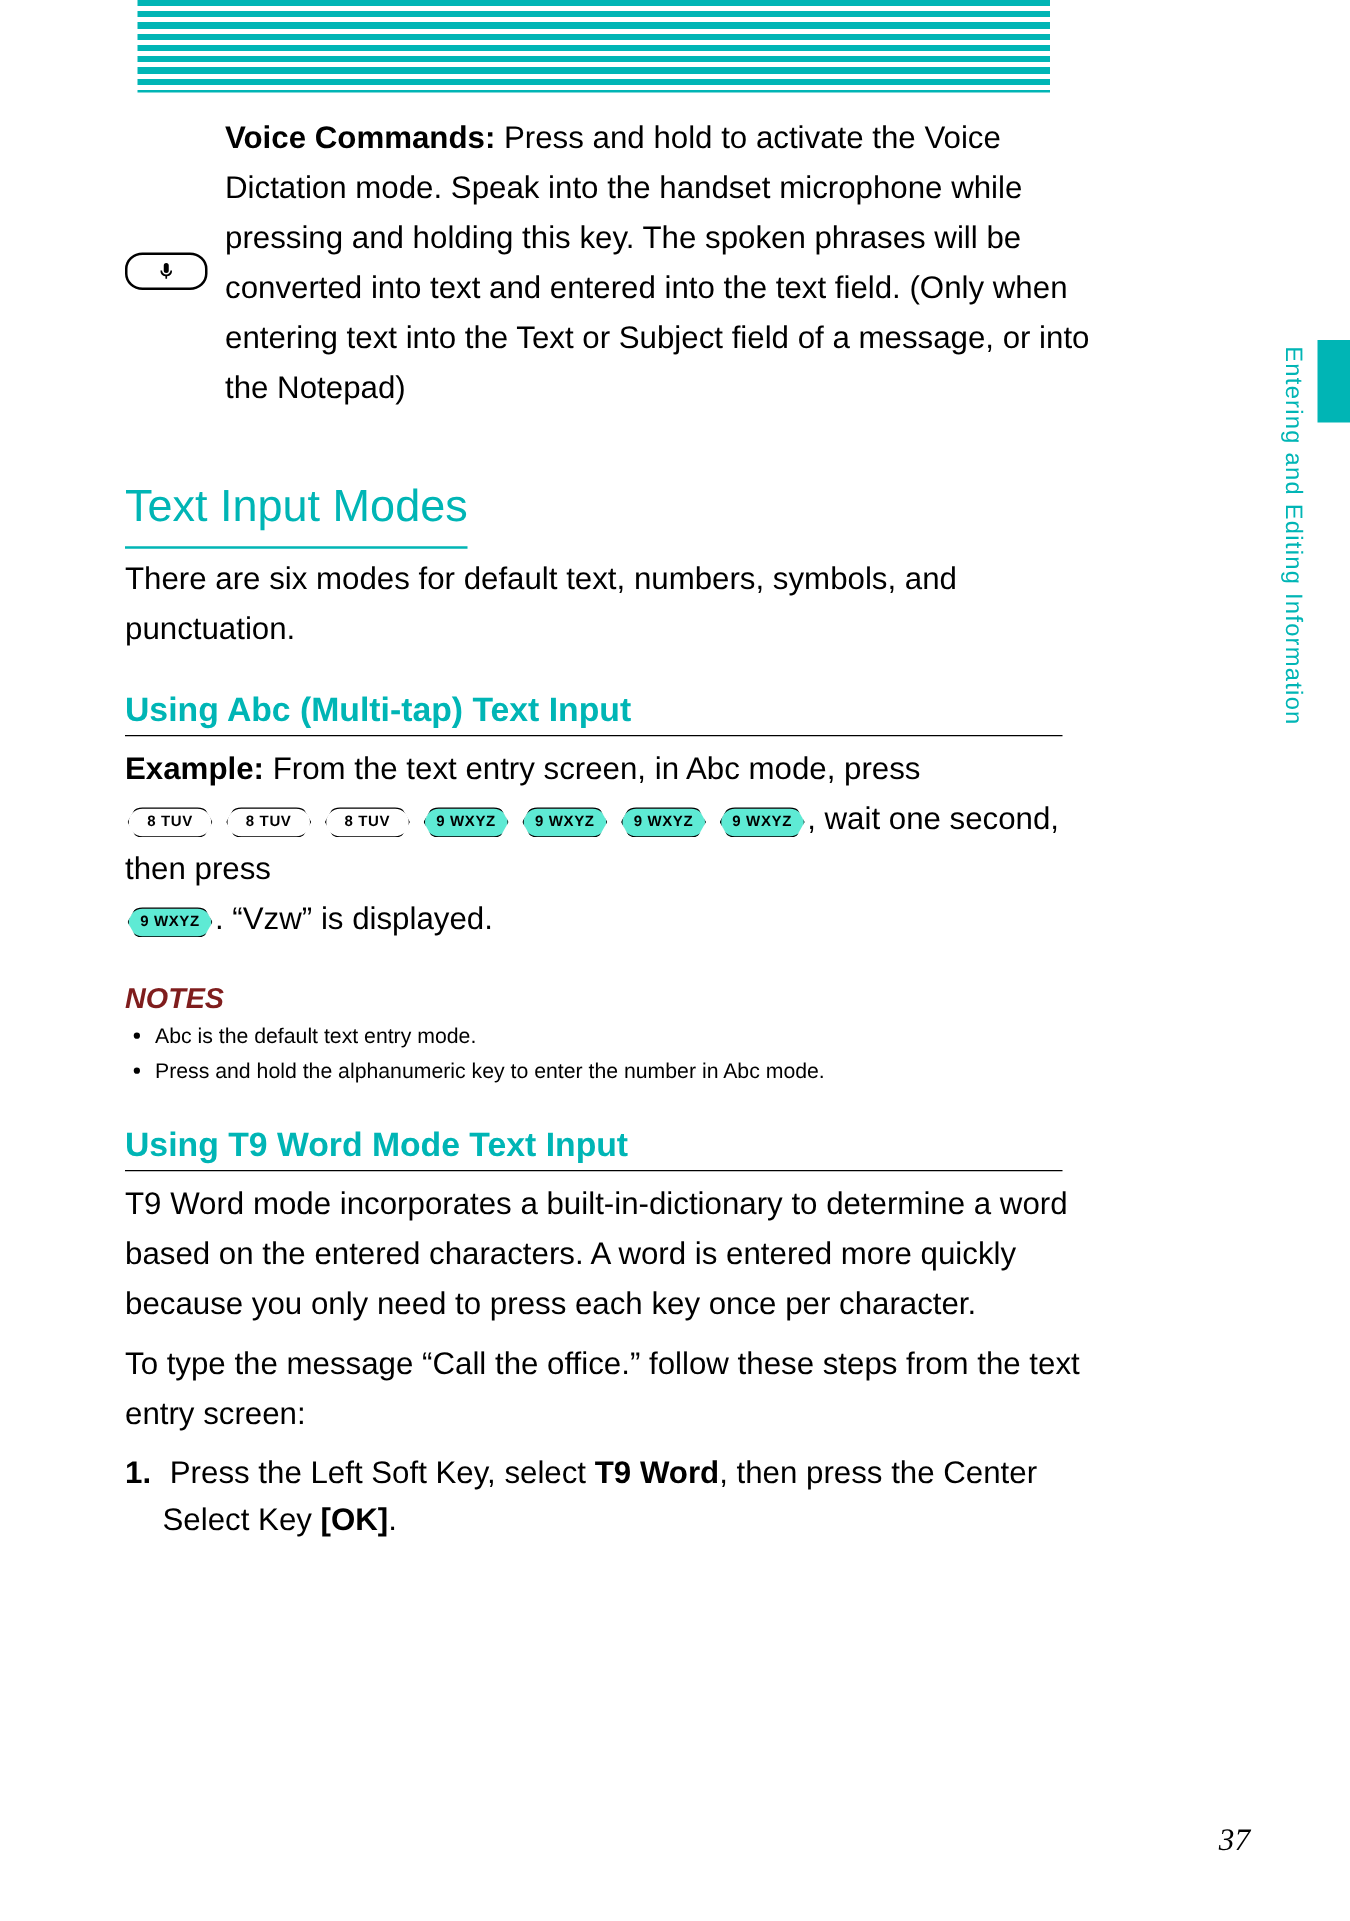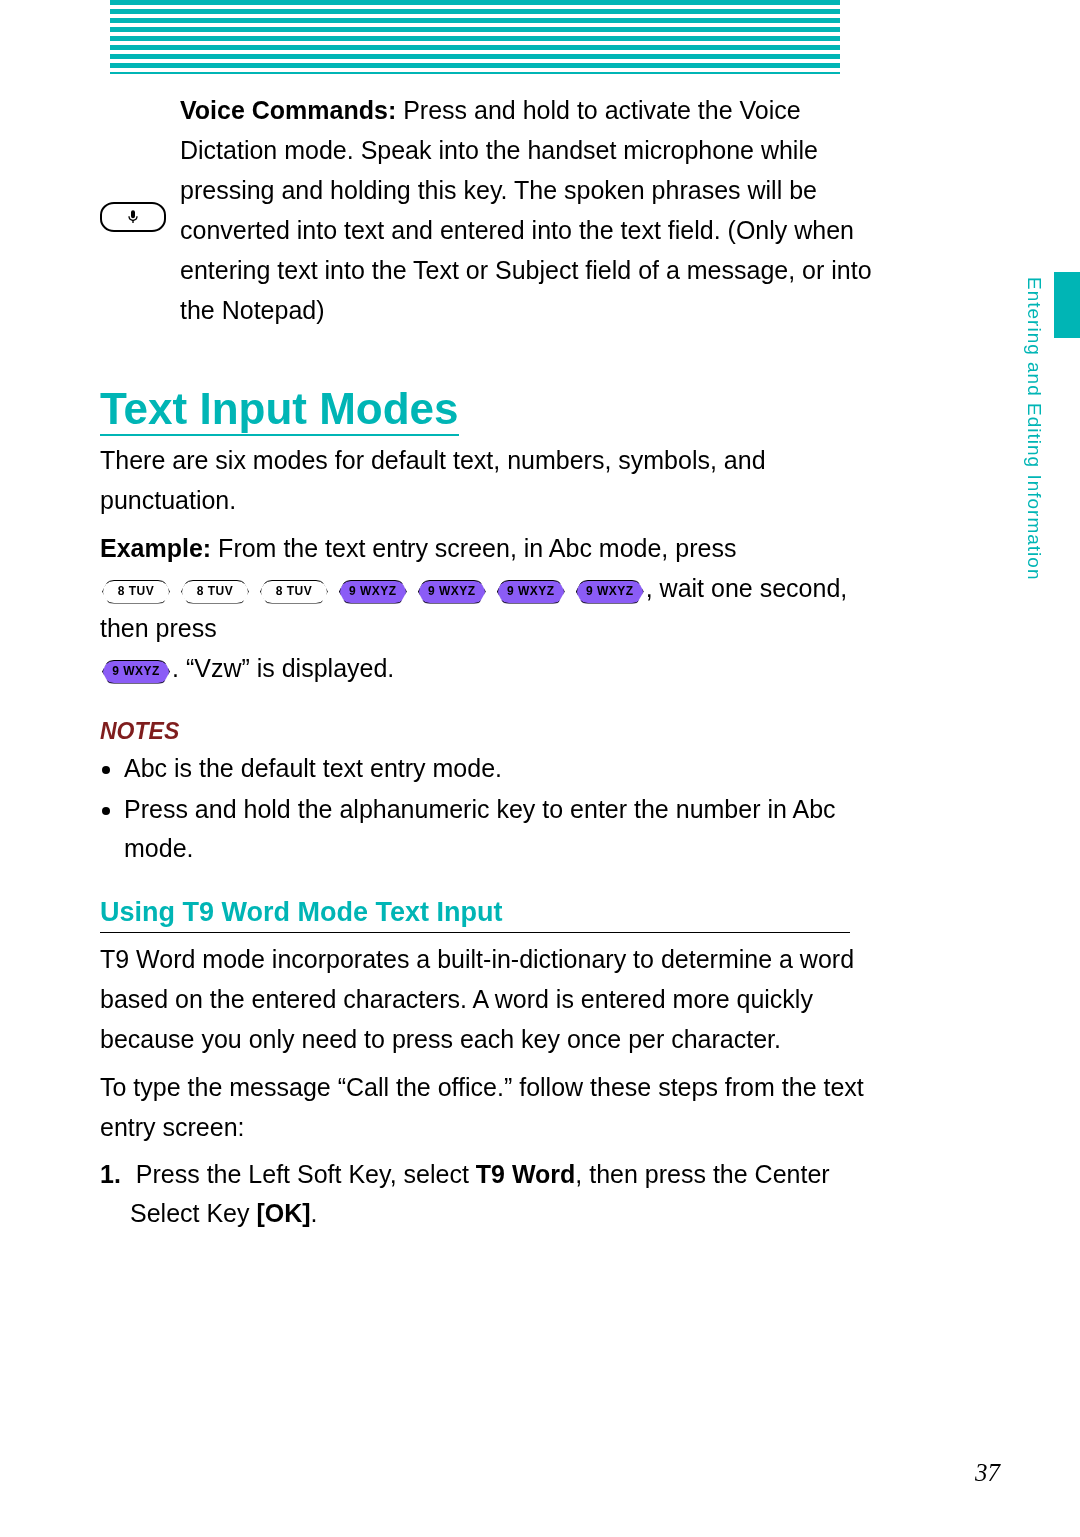--- a/index.html
+++ b/index.html
@@ -79,25 +79,25 @@
     display: flex;
     align-items: center;
     justify-content: center;
     font-size: 14px;
   }
   .vc-key svg { width: 16px; height: 16px; }
   .vc-text { flex: 1 1 auto; }
   .bold { font-weight: bold; }
   h1.section {
     color: #00b5b5;
-    font-size: 44px;
-    font-weight: bold;
+    font-size: 36px;
+    font-weight: normal;
     margin: 24px 0 4px 0;
     border-bottom: 2px solid #00b5b5;
-    padding-bottom: 0;
+    padding-bottom: 11px;
     display: inline-block;
   }
   h2.sub {
     color: #00b5b5;
     font-size: 27px;
     font-weight: bold;
     margin: 30px 0 6px 0;
     border-bottom: 1.5px solid #000;
     padding-bottom: 4px;
     width: 750px;
@@ -105,21 +105,21 @@
   .notes-label {
     color: #7f1d1d;
     font-style: italic;
     font-weight: bold;
     font-size: 23px;
     margin: 30px 0 4px 0;
   }
   ul.notes {
     margin: 0 0 0 2px;
     padding: 0 0 0 22px;
-    font-size: 25px;
+    font-size: 17px;
     line-height: 1.55;
   }
   ul.notes li { margin-bottom: 2px; }
   ol.steps {
     margin: 4px 0 0 0;
     padding: 0 0 0 30px;
     font-size: 25px;
     line-height: 1.55;
     list-style: none;
   }
@@ -146,21 +146,21 @@
   }
   .key8 {
     border-radius: 12px / 50%;
     clip-path: polygon(0 50%, 10% 0, 90% 0, 100% 50%, 90% 100%, 10% 100%);
     background:#fff;
     align-items:center;
   }
   .key9 {
     border-radius: 12px / 50%;
     clip-path: polygon(0 50%, 10% 0, 90% 0, 100% 50%, 90% 100%, 10% 100%);
-    background:#8b5cf6;
+    background:#5eead4;
   }
   .page-num {
     position: absolute;
     bottom: 50px;
     right: 80px;
     font-style: italic;
     font-family: Georgia, 'Times New Roman', serif;
     font-size: 25px;
   }
 </style>
@@ -186,20 +186,21 @@
       <div class="vc-text para">
         <span class="bold">Voice Commands:</span><span> Press and hold to activate the Voice Dictation mode. Speak into the handset microphone while pressing and holding this key. The spoken phrases will be converted into text and entered into the text field. (Only when entering text into the Text or Subject field of a message, or into the Notepad)</span>
       </div>
     </div>
 
     
     <h1 class="section">Text Input Modes</h1>
     <p class="para">There are six modes for default text, numbers, symbols, and punctuation.</p>
 
     
+    <h2 class="sub">Using Abc (Multi-tap) Text Input</h2>
     <p class="para">
       <span class="bold">Example:</span><span> From the text entry screen, in Abc mode, press</span><br>
       <span class="key8">
           <span>8 TUV</span>
         </span>
       <span class="key8">
           <span>8 TUV</span>
         </span>
       <span class="key8">
           <span>8 TUV</span>

